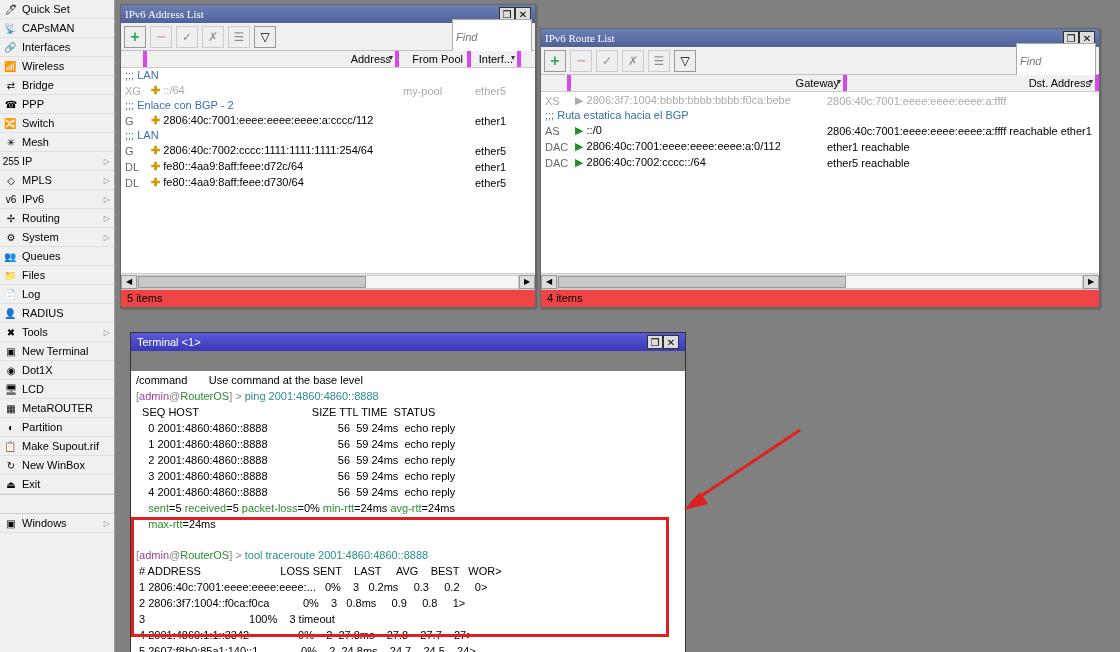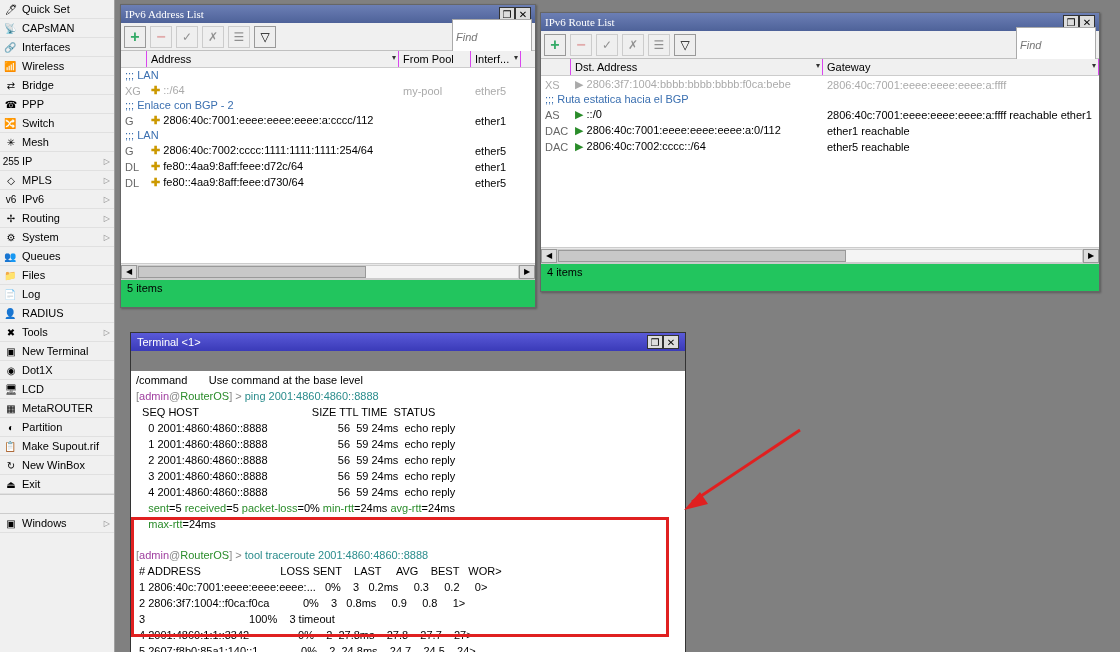--- a/index.html
+++ b/index.html
@@ -17,30 +17,30 @@
 .titlebar .wbtns { display: flex; gap: 0; }
 .wbtn { width: 16px; height: 14px; border: 1px solid #333; background: #ddd; color:#000; display:flex;align-items:center;justify-content:center; font-size:10px; cursor:pointer;}
 .toolbar { background: #f0f0f0; padding: 3px; display: flex; align-items: center; gap: 4px; border-bottom: 1px solid #c0c0c0; height:28px;}
 .tbtn { width: 22px; height: 22px; border: 1px solid #999; background: #eee; display:flex;align-items:center;justify-content:center; cursor:pointer; font-size:12px;}
 .tbtn.add { color:#3a6; font-weight:bold; font-size:16px;}
 .tbtn.rem { color:#c44; font-weight:bold; font-size:16px;}
 .tbtn.disabled { opacity:0.4; }
 .find { margin-left:auto; width:80px; height:36px; border:1px solid #aaa; padding:1px 3px; color:#aaa; font-style:italic;}
 .grid { flex:1; background:#fff; overflow:auto; position:relative;}
 .ghead { display:flex; background:#f0f0f0; border-bottom:1px solid #ccc; position:sticky;top:0;}
-.gh { padding:2px 4px; border-right:1px solid #d946ef; font-size:11px; position:relative;}
+.gh { padding:2px 4px; border-right:4px solid #d946ef; font-size:11px; position:relative;text-align:right;}
 .gh.sort::after { content:"▽"; position:absolute; right:3px; font-size:8px; color:#888;}
 .gh.drop::after { content:"▾"; position:absolute; right:2px; font-size:8px; color:#333;}
 .grow { display:flex; padding:0; height:16px; align-items:flex-end;}
 .gcell { padding:1px 4px; overflow:hidden; white-space:nowrap;}
 .grcomment { color:#3a6fb0; padding:1px 4px; font-size:11px;}
 .flagcell{width:26px;color:#666;}
 .plus-ico{color:#cc9900;font-weight:bold;}
 .tri-ico{color:#2a8c2a;}
-.statusbar{background:#22c55e;border-top:1px solid #ccc;padding:2px 6px;height:28px;}
+.statusbar{background:#ef4444;border-top:1px solid #ccc;padding:2px 6px;height:18px;}
 .hscroll{height:16px;background:#e8e8e8;border-top:1px solid #ccc;display:flex;align-items:center;}
 .hscroll .sbtn{width:16px;height:14px;border:1px solid #999;background:#ddd;display:flex;align-items:center;justify-content:center;font-size:8px;}
 .hscroll .track{flex:1;height:14px;background:#f4f4f4;border:1px solid #ccc;}
 .hscroll .thumb{height:12px;background:#c8c8c8;border:1px solid #999;}
 
 .terminal { position:absolute; border:1px solid #333; display:flex;flex-direction:column;}
 .term-title { background: linear-gradient(#5a5ad8, #3a3ab8); color:#fff; padding:2px 6px; display:flex;align-items:center; height:18px;}
 .term-title .title{flex:1;}
 .term-body { background:#fff; color:#000; font-family:"Consolas","Courier New",monospace; font-size:12px; padding:2px 5px; flex:1; overflow:hidden; line-height:15px; white-space:pre; position:relative;margin-top:20px;}
 .t-gray{color:#888;}
@@ -237,42 +237,42 @@
   <div class="hscroll">
     <span class="sbtn">◀</span>
       <span class="track">
         <span class="thumb" style="width:60%;display:block;"></span>
       </span>
       <span class="sbtn">▶</span>
   </div>
   <div class="statusbar"><span>5 items</span></div>
 </div>
 
-<div class="window" style="left:540px;top:12px;width:560px;height:280px;">
+<div class="window" style="left:540px;top:28px;width:560px;height:280px;">
   <div class="titlebar">
     <span class="title">IPv6 Route List</span>
     <span class="wbtns">
       <span class="wbtn">❐</span>
       <span class="wbtn">✕</span>
     </span>
   </div>
   <div class="toolbar">
     <span class="tbtn add">+</span>
     <span class="tbtn rem disabled">−</span>
     <span class="tbtn disabled">✓</span>
     <span class="tbtn disabled">✗</span>
     <span class="tbtn disabled">☰</span>
     <span class="tbtn">▽</span>
     <input class="find" placeholder="Find" style="">
   </div>
   <div class="grid">
     <div class="ghead">
       <div class="gh" style="width:30px;"></div>
+      <div class="gh drop" style="flex:1;">Gateway</div>
       <div class="gh sort drop" style="width:252px;">Dst. Address</div>
-      <div class="gh drop" style="flex:1;">Gateway</div>
     </div>
     <div id="route-rows">
         <div class="grow">
           <span class="gcell flagcell" style="width:30px;color:#aaa">XS</span>
           <span class="gcell" style="width:252px;color:#aaa"><span class="tri-ico" style="color:#aaa">▶</span> 2806:3f7:1004:bbbb:bbbb:bbbb:f0ca:bebe</span>
           <span class="gcell" style="flex:1;color:#aaa">2806:40c:7001:eeee:eeee:eeee:a:ffff</span>
         </div>
         <div class="grcomment">;;; Ruta estatica hacia el BGP</div>
         <div class="grow">
           <span class="gcell flagcell" style="width:30px;color:#666">AS</span>

